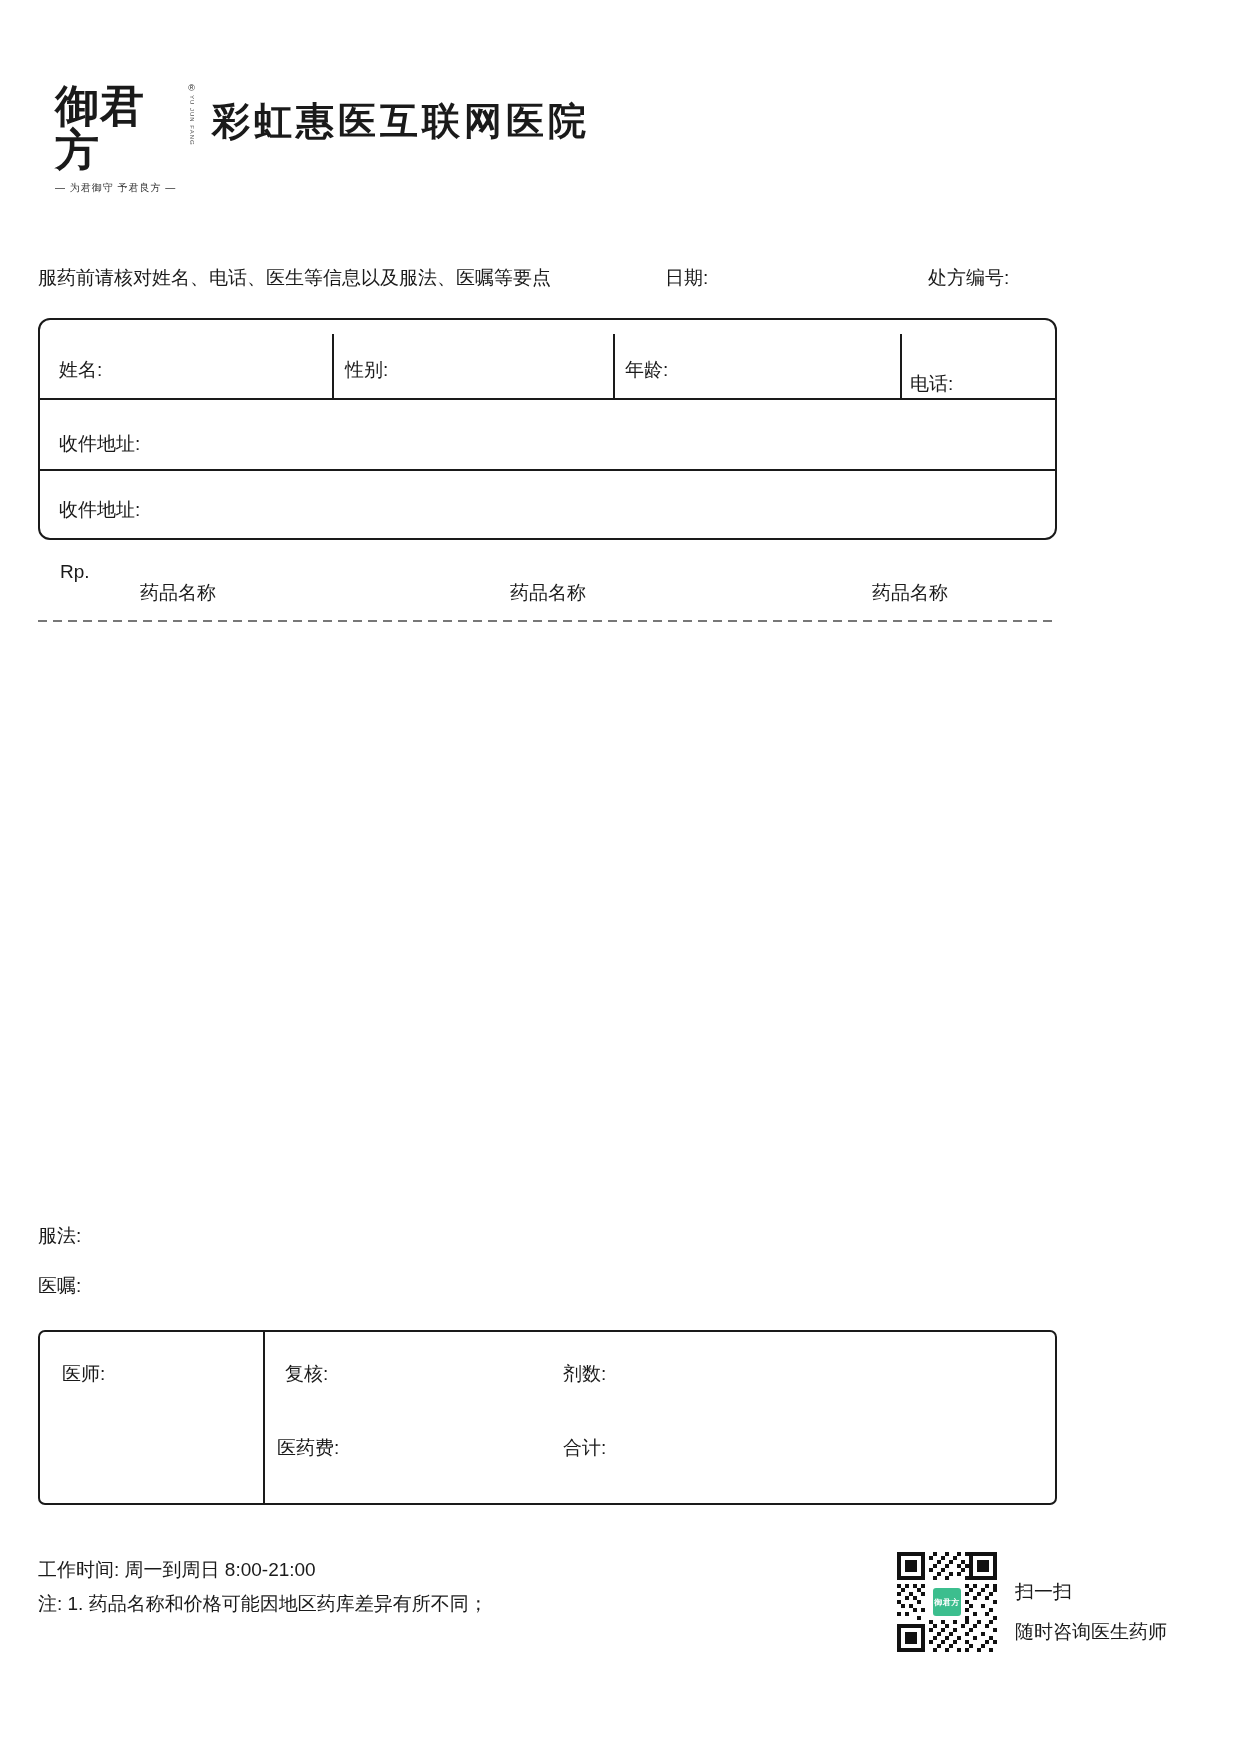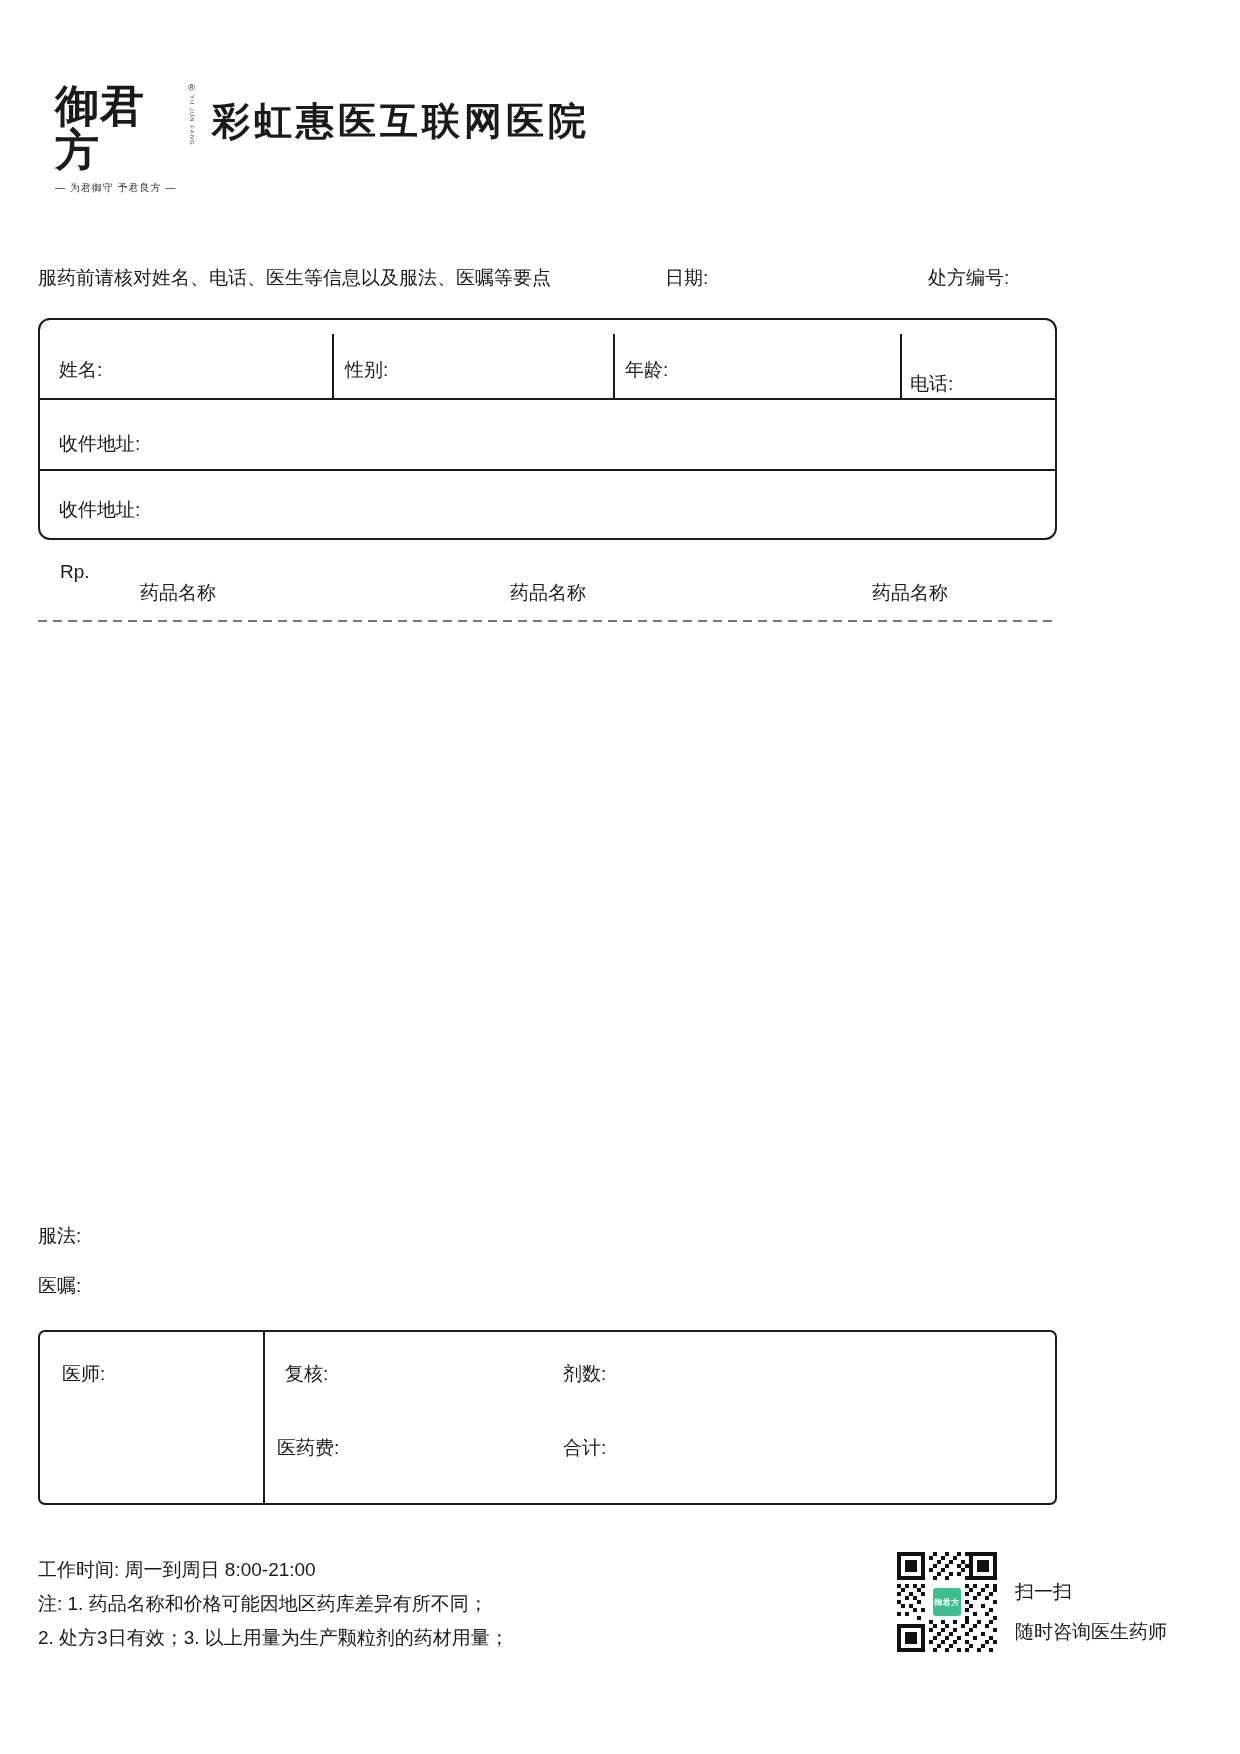--- a/index.html
+++ b/index.html
@@ -142,21 +142,20 @@
     <div id="sb-vdiv"></div>
     <div class="abs lbl" id="lbl-physician">医师:</div>
     <div class="abs lbl" id="lbl-review">复核:</div>
     <div class="abs lbl" id="lbl-doses">剂数:</div>
     <div class="abs lbl" id="lbl-fee">医药费:</div>
     <div class="abs lbl" id="lbl-total">合计:</div>
   </div>
 
   <div class="abs lbl" id="working-hours">工作时间: 周一到周日 8:00-21:00</div>
   <div class="abs lbl" id="note-1">注: 1. 药品名称和价格可能因地区药库差异有所不同；</div>
-  <div class="abs lbl" id="note-2">2. 处方3日有效；3. 以上用量为生产颗粒剂的药材用量；</div>
 
   <div class="abs" id="qr">
     <div id="qr-cells"></div>
     <div class="qr-finder" id="qr-f-tl"></div>
     <div class="qr-finder" id="qr-f-tr"></div>
     <div class="qr-finder" id="qr-f-bl"></div>
     <div id="qr-badge">御君方</div>
   </div>
   <div class="abs lbl" id="scan-label">扫一扫</div>
   <div class="abs lbl" id="scan-sub">随时咨询医生药师</div>

